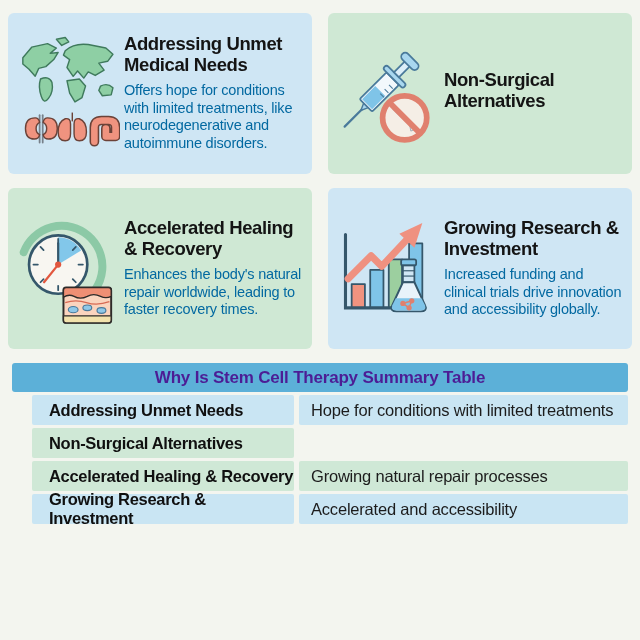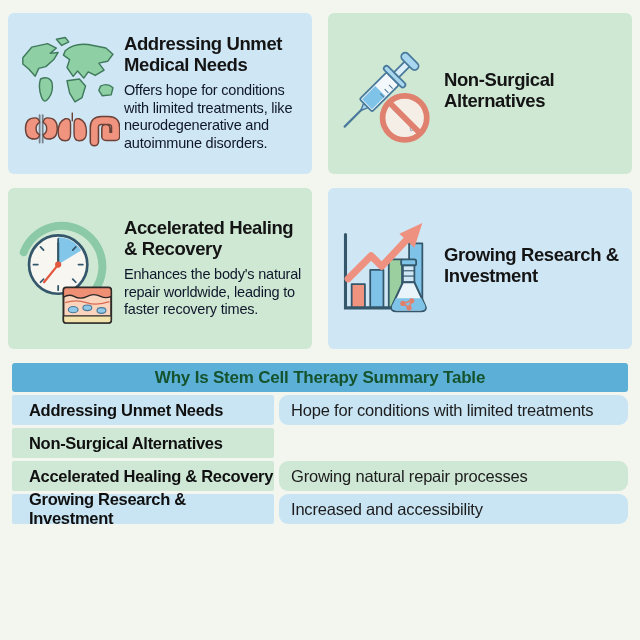--- a/index.html
+++ b/index.html
@@ -14,31 +14,31 @@
 
   .cards { display:grid; grid-template-columns:1fr 1fr; gap:14px 16px; padding:13px 8px 0; }
   .card { height:161px; border-radius:6px; display:flex; align-items:center; padding:8px 10px 8px 6px; }
   .card-blue  { background:#cfe6f4; }
   .card-green { background:#cfe8d4; }
   .card-icon { width:106px; height:128px; flex:0 0 auto; display:flex; align-items:center; justify-content:center; }
   .card-icon svg { width:100%; height:100%; }
   .card-text { flex:1; padding-left:4px; }
   .card-title { font-size:18.5px; font-weight:bold; color:#141414; line-height:1.13;
                 letter-spacing:-0.4px; margin-bottom:6px; }
-  .card-body { font-size:14.5px; color:#0f172a; line-height:1.22; letter-spacing:-0.2px; }
+  .card-body { font-size:14.5px; color:#0369a1; line-height:1.22; letter-spacing:-0.2px; }
 
   .summary { margin:14px 12px 0; }
-  .table-title { height:29px; background:#5cb0d8; border-radius:3px; color:#14532d;
+  .table-title { height:29px; background:#5cb0d8; border-radius:3px; color:#4c1d95;
                  font-weight:bold; font-size:17px; display:flex; align-items:center;
                  justify-content:center; letter-spacing:-0.2px; }
-  .trow { display:flex; margin-top:3px; height:30px; gap:5px; }
+  .trow { display:flex; margin-top:3px; height:30px; gap:5px;margin-left:20px; }
   .tcell { display:flex; align-items:center; border-radius:2px; }
   .tlabel { width:262px; font-weight:bold; font-size:16.5px; padding-left:17px;
             color:#101010; letter-spacing:-0.3px; }
-  .tvalue { flex:1; font-size:16.5px; padding-left:12px; color:#1c1c1c; letter-spacing:-0.2px;border-radius:9px; }
+  .tvalue { flex:1; font-size:16.5px; padding-left:12px; color:#1c1c1c; letter-spacing:-0.2px; }
   .tone-blue  { background:#c9e5f3; }
   .tone-green { background:#cfe8d6; }
 </style>
 </head>
 <body>
 
 <div class="page">
 
 
   <div class="cards">
@@ -167,37 +167,38 @@
           </g>
           <g fill="#e0806e">
             <circle cx="78" cy="104" r="3"></circle>
               <circle cx="88" cy="101" r="3"></circle>
               <circle cx="85" cy="109" r="3"></circle>
           </g>
         </svg>
       </div>
       <div class="card-text">
         <h2 class="card-title">Growing Research &amp; Investment</h2>
+        <p class="card-body">Increased funding and clinical trials drive innovation and accessibility globally.</p>
       </div>
     </section>
   </div>
 
   <section class="summary">
     <div class="table-title">Why Is Stem Cell Therapy Summary Table</div>
 
     <div class="trow">
       <div class="tcell tlabel tone-blue">Addressing Unmet Needs</div>
       <div class="tcell tvalue tone-blue">Hope for conditions with limited treatments</div>
     </div>
     <div class="trow">
       <div class="tcell tlabel tone-green">Non-Surgical Alternatives</div>
     </div>
     <div class="trow">
       <div class="tcell tlabel tone-green">Accelerated Healing &amp; Recovery</div>
       <div class="tcell tvalue tone-green">Growing natural repair processes</div>
     </div>
     <div class="trow">
       <div class="tcell tlabel tone-blue">Growing Research &amp; Investment</div>
-      <div class="tcell tvalue tone-blue">Increased and accessibility</div>
+      <div class="tcell tvalue tone-blue">Accelerated and accessibility</div>
     </div>
   </section>
 
 </div>
 
 </body></html>

